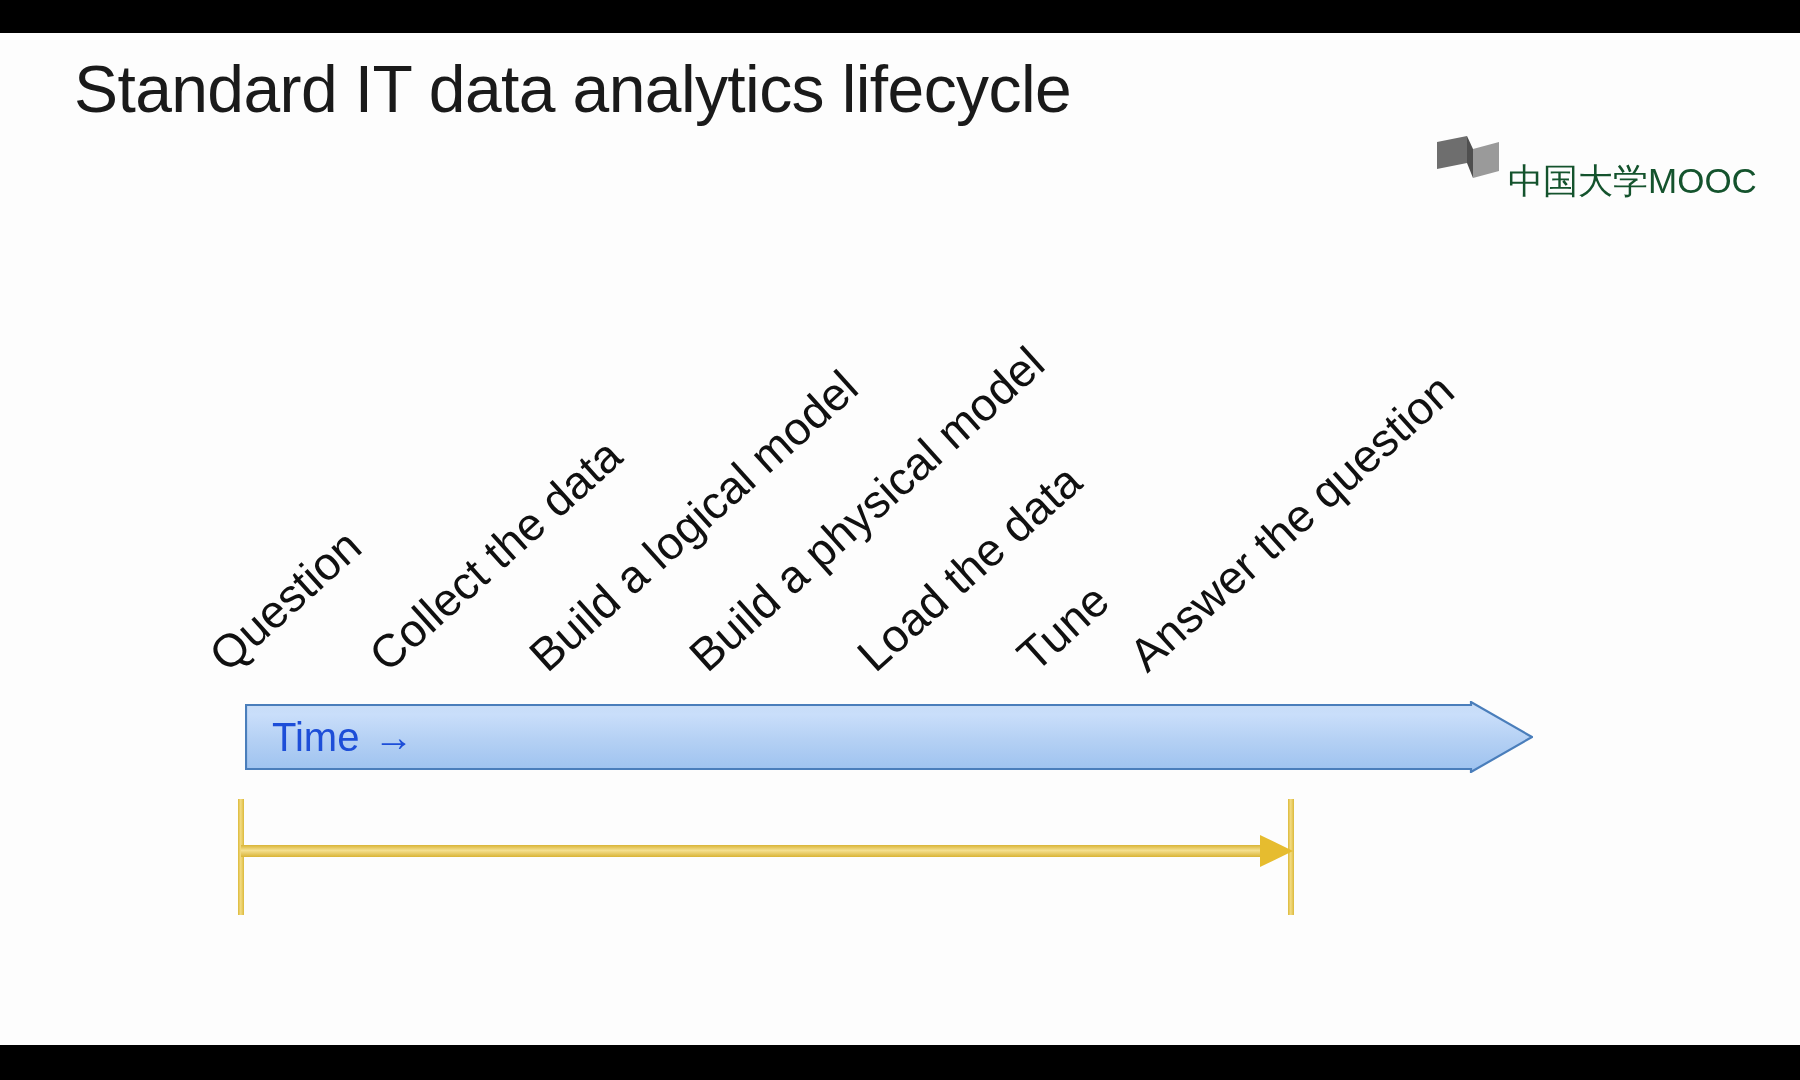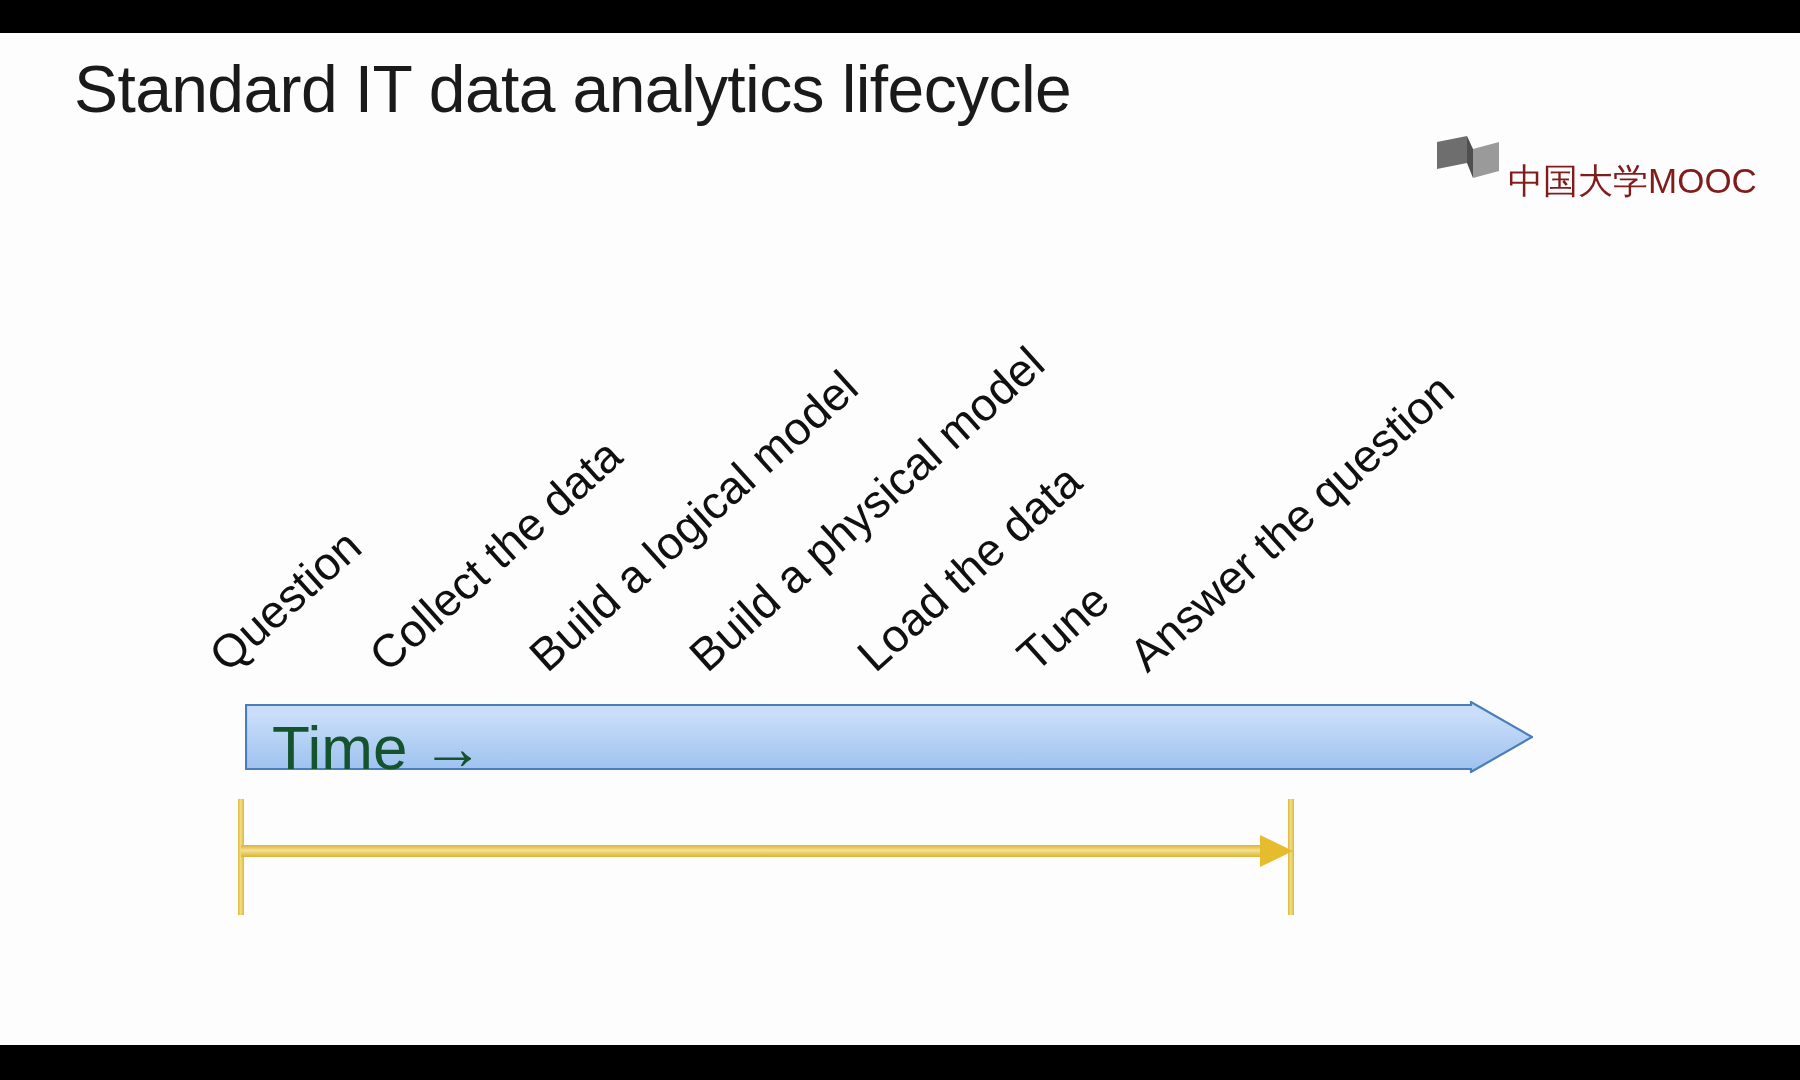--- a/index.html
+++ b/index.html
@@ -68,21 +68,21 @@
     top: 86px;
     display: flex;
     align-items: center;
     gap: 9px;
   }
   .logo-mark {
     display: block;
   }
   .logo-text {
     font-size: 35px;
-    color: #7f1d1d;
+    color: #14532d;
     letter-spacing: 0px;
     white-space: nowrap;
     line-height: 1;
     margin-top: 44px;
   }
 
   
   .stage-label {
     position: absolute;
     transform-origin: 0% 100%;
@@ -98,22 +98,22 @@
     position: absolute;
     left: 245px;
     top: 668px;
     width: 1288px;
     height: 72px;
   }
   #time-arrow-label {
     position: absolute;
     left: 272px;
     top: 684px;
-    font-size: 62px;
-    color: #14532d;
+    font-size: 40px;
+    color: #1d4ed8;
     white-space: nowrap;
     line-height: 1;
     z-index: 5;
   }
 
   
   #duration-bracket {
     position: absolute;
     left: 238px;
     top: 764px;

